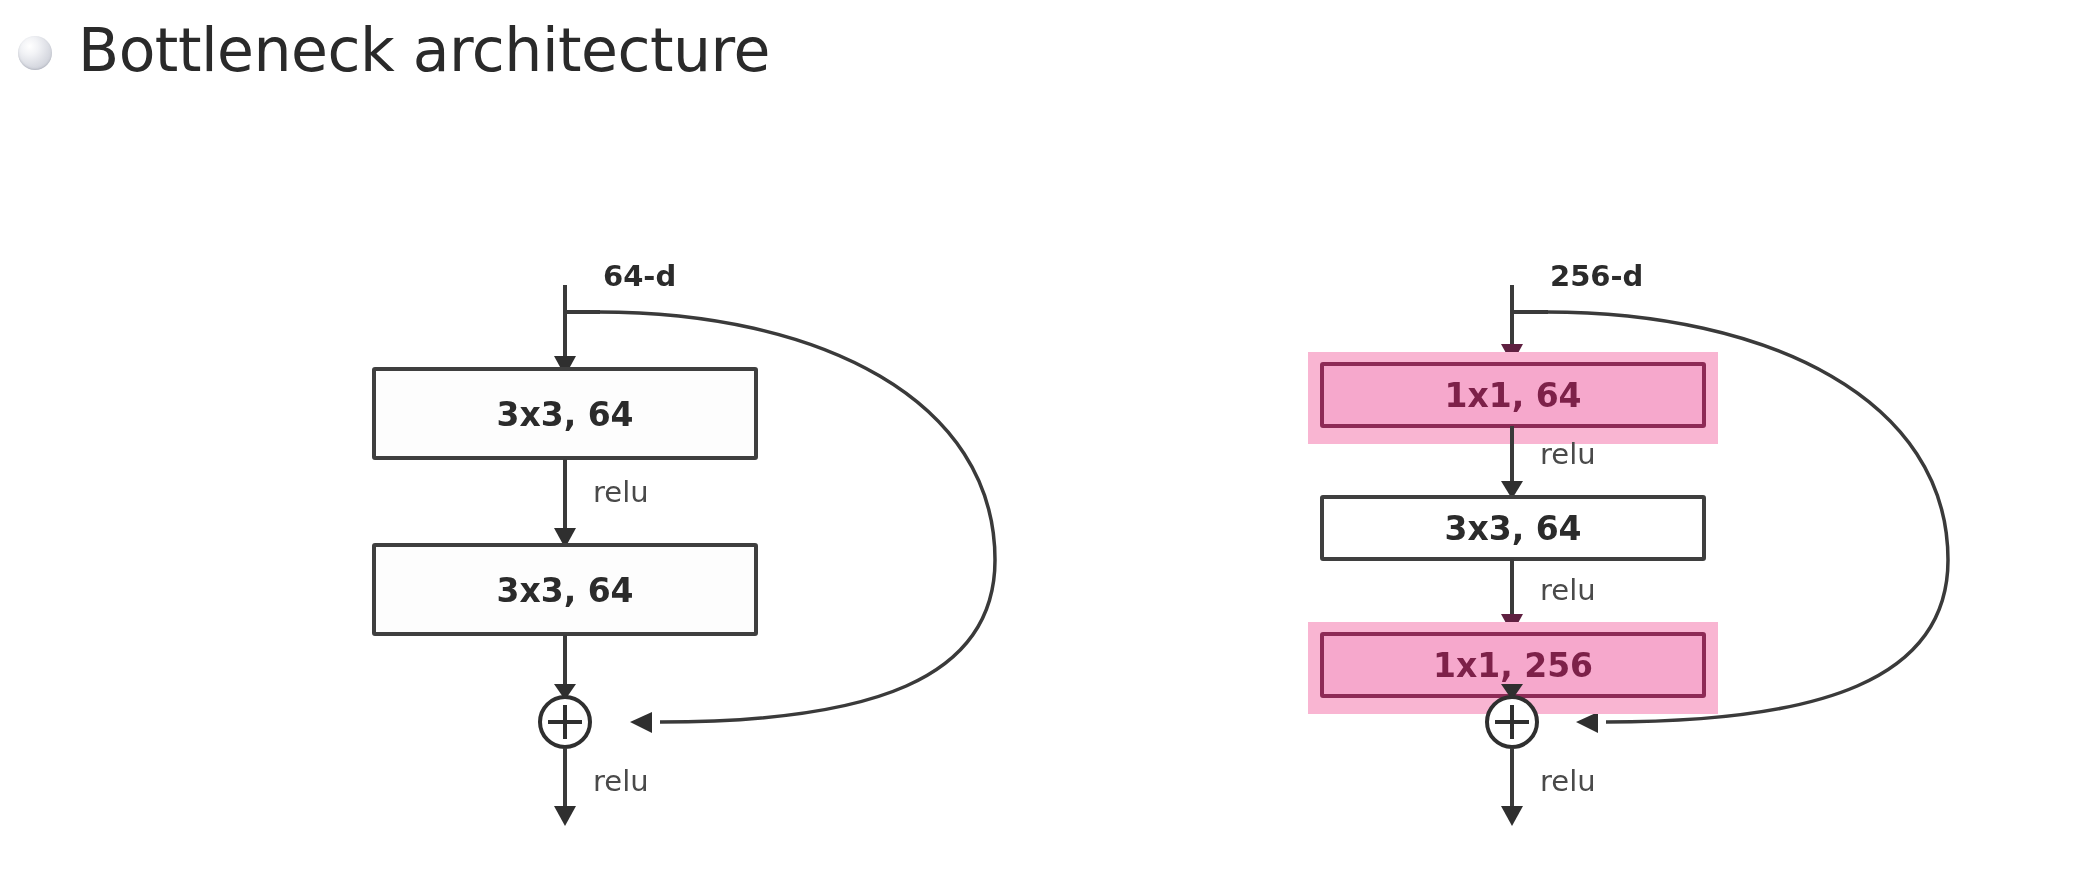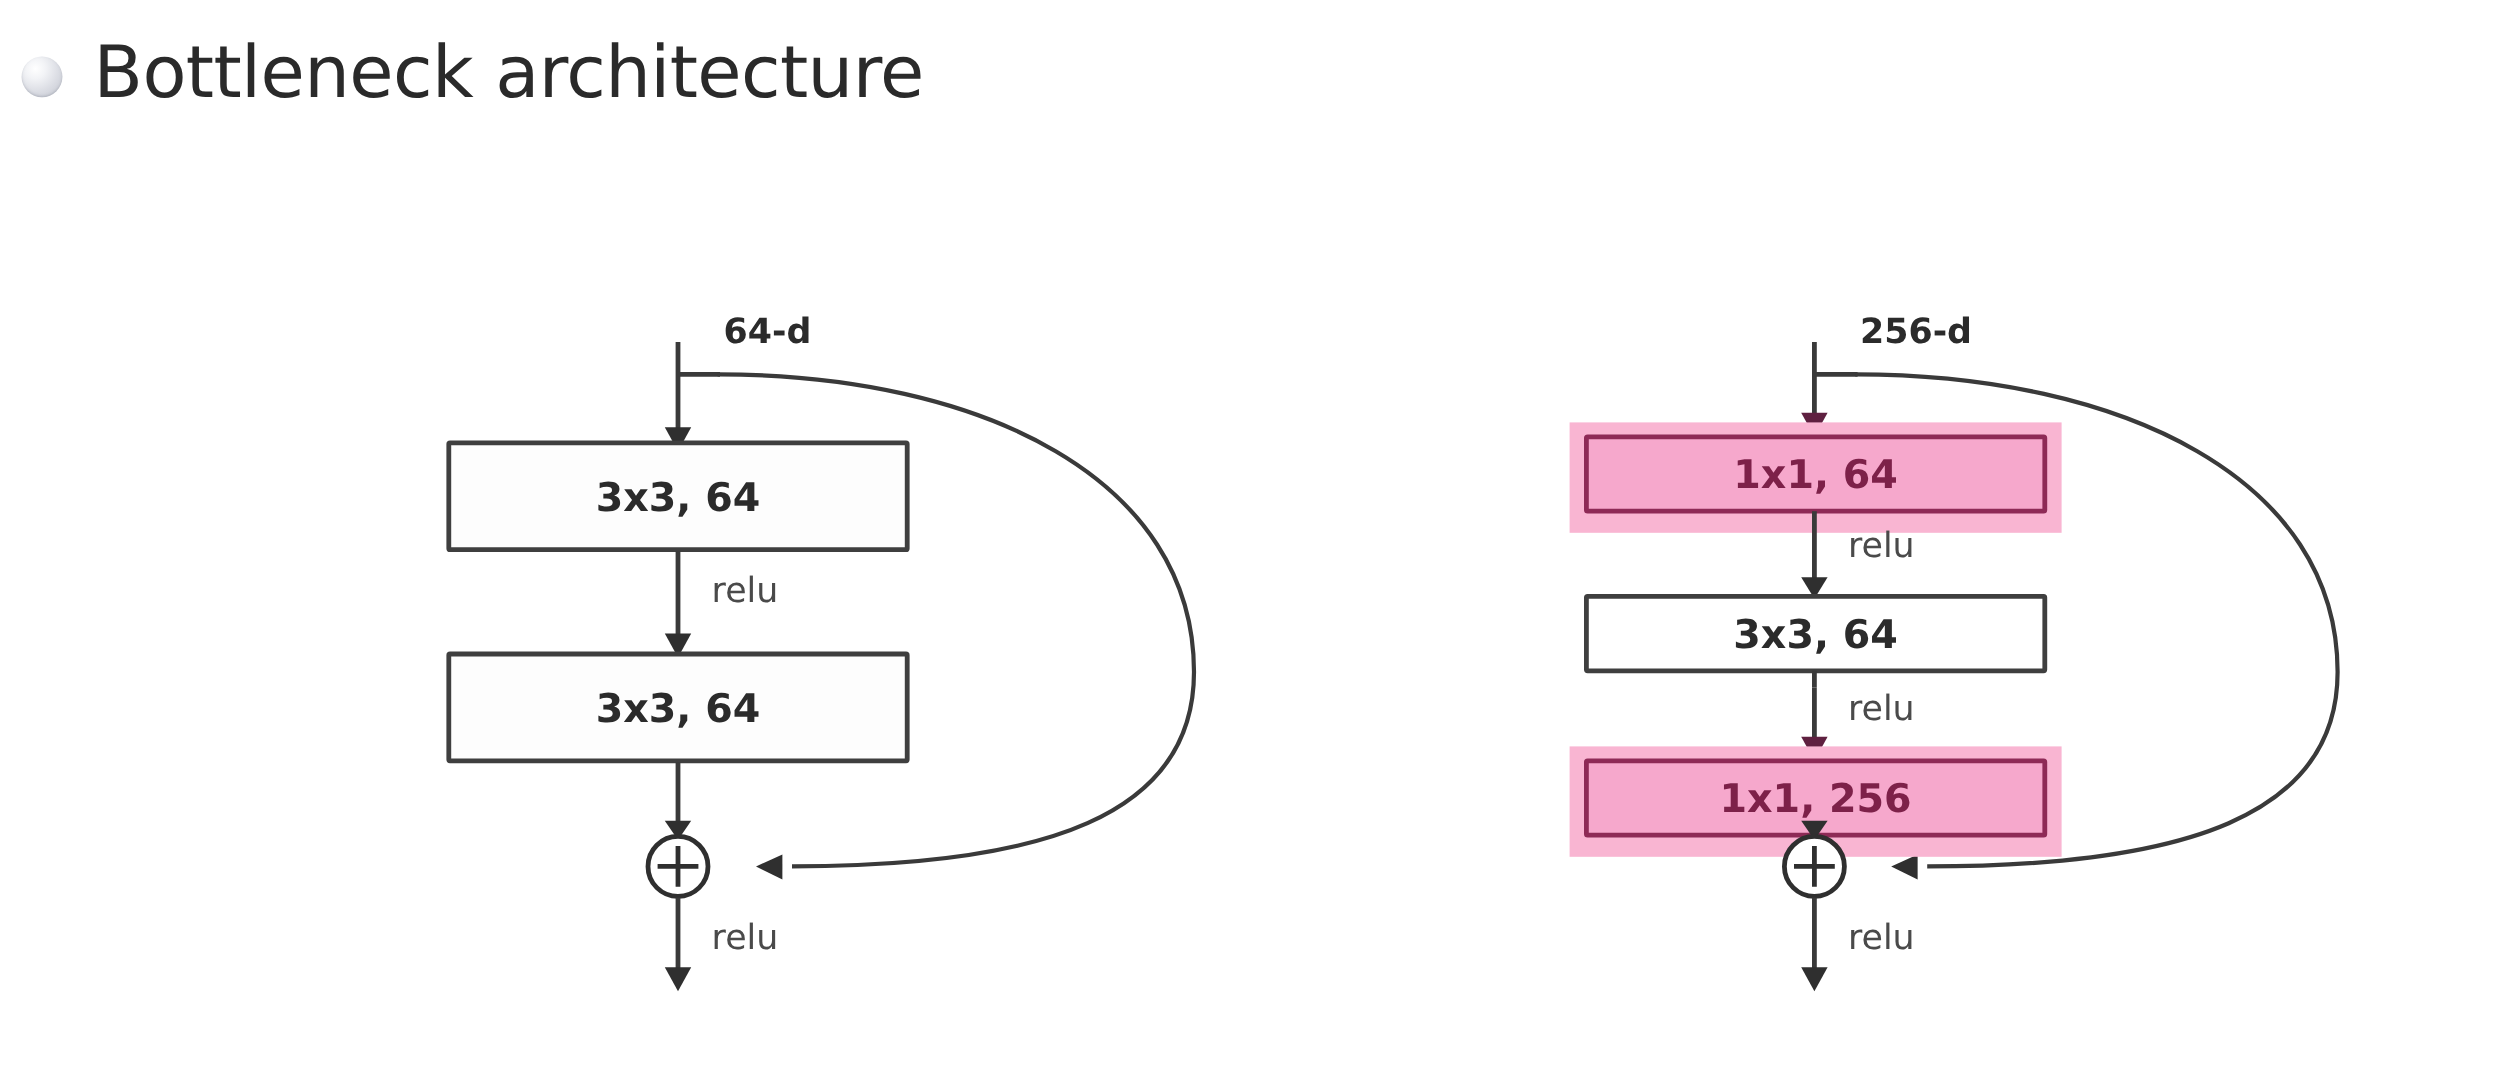--- a/index.html
+++ b/index.html
@@ -17,21 +17,21 @@
   #slide {
     position: absolute;
     inset: 0;
     background: #ffffff;
   }
 
   
   .title-row {
     position: absolute;
     left: 18px;
-    top: 18px;
+    top: 7px;
     display: flex;
     align-items: center;
     gap: 26px;
     height: 86px;
   }
   .bullet-sphere {
     width: 34px;
     height: 34px;
     border-radius: 50%;
     background:

